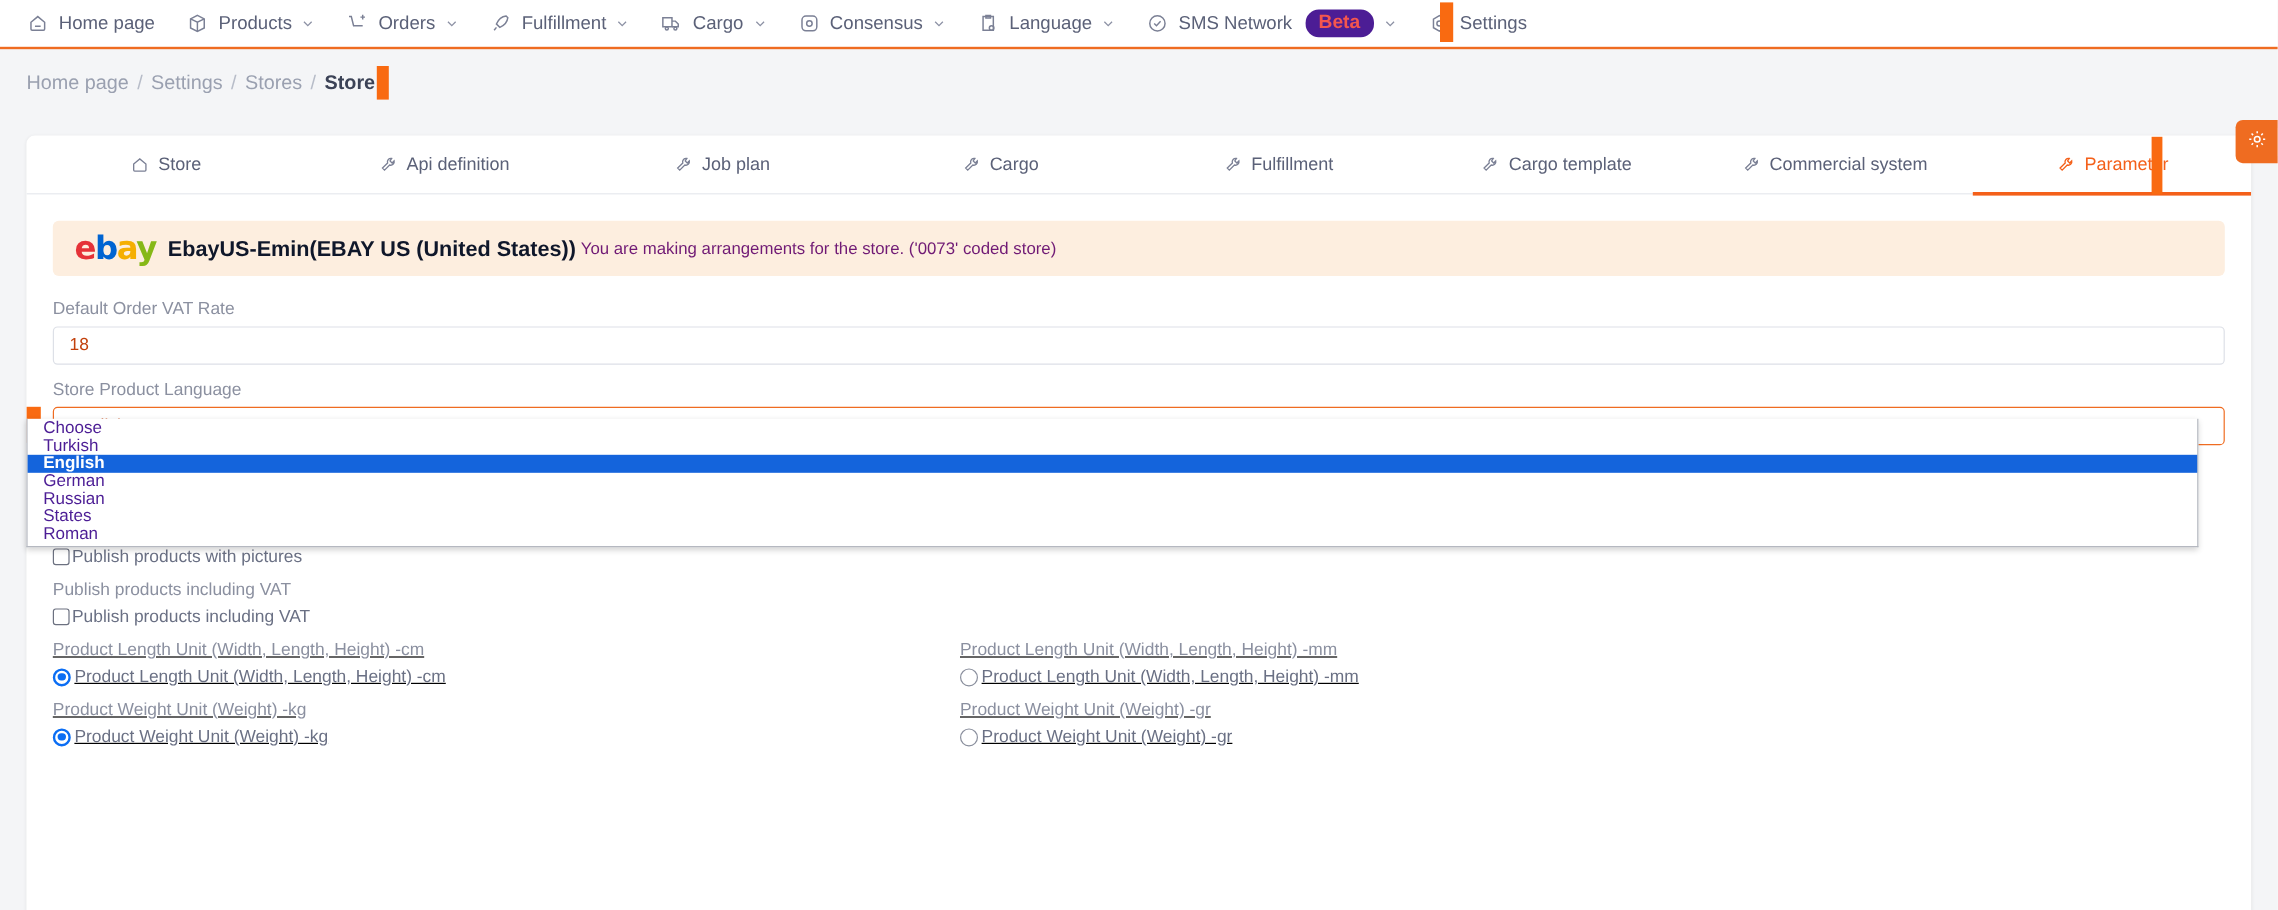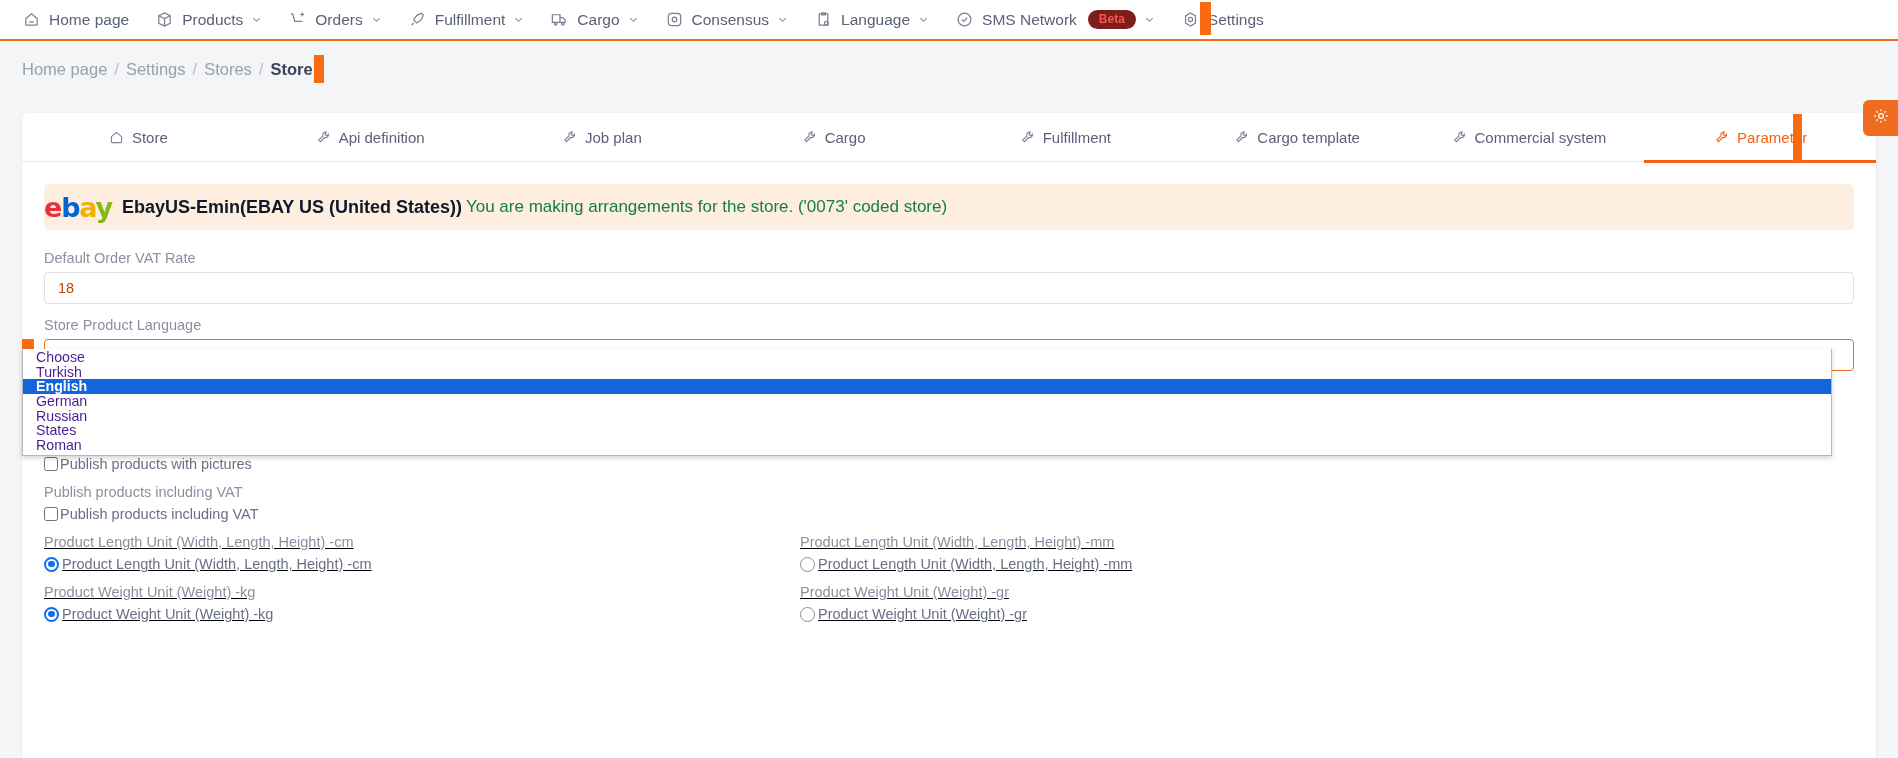--- a/index.html
+++ b/index.html
@@ -37,24 +37,24 @@
   }
   .nav-ico svg { display: block; }
   .caret {
     margin-left: 8px;
     width: 11px; height: 11px;
     display: inline-flex; align-items: center; justify-content: center;
     flex: none;
   }
   .beta-badge {
     margin-left: 11px;
-    background: #7f1d1d;
+    background: #4c1d95;
     color: #f4564e;
     border-radius: 11px;
-    font-size: 12px;
+    font-size: 16px;
     padding: 3px 11px 4px 11px;
     line-height: 1;
     font-weight: 600;
   }
   .nav-marker {
     position: absolute;
     width: 11px; height: 33px;
     background: #f96a11;
     top: 2px;
   }
@@ -135,36 +135,37 @@
 
   
   #cardbody { padding: 22px 22px 0 22px; position: relative; }
 
   
   #banner {
     background: #fdeedf;
     border-radius: 5px;
     height: 46px;
     display: flex; align-items: center;
+    padding-left: 18px;
     margin-bottom: 20px;
   }
   #ebay-logo {
     font-size: 27px;
     font-weight: 700;
     letter-spacing: -1.2px;
     margin-right: 10px;
     line-height: 1;
     font-family: "DejaVu Sans", sans-serif;
   }
   .eb-e { color: #e53238; }
   .eb-b { color: #0064d2; }
   .eb-a { color: #f5af02; }
   .eb-y { color: #86b817; }
   #banner-strong { color: #0f172a; font-weight: 700; font-size: 18px; }
-  #banner-text   { color: #15803d; font-size: 17px; margin-left: 4px; }
+  #banner-text   { color: #701a75; font-size: 14px; margin-left: 4px; }
 
   
   .field-label {
     color: #8b90a0;
     font-size: 14.5px;
     margin-bottom: 6px;
   }
   .txt-input {
     width: 100%;
     height: 32px;

